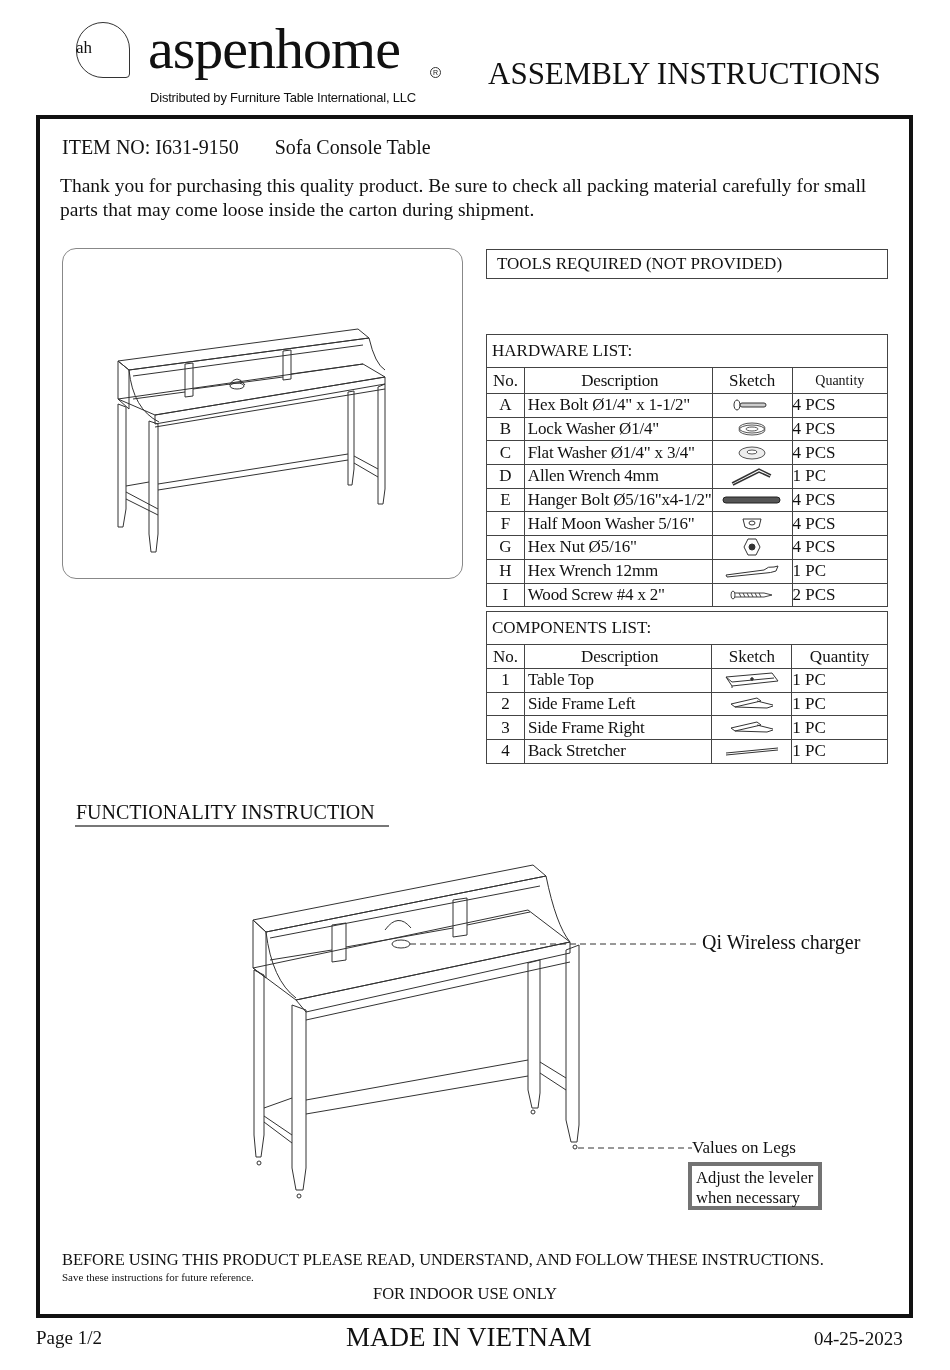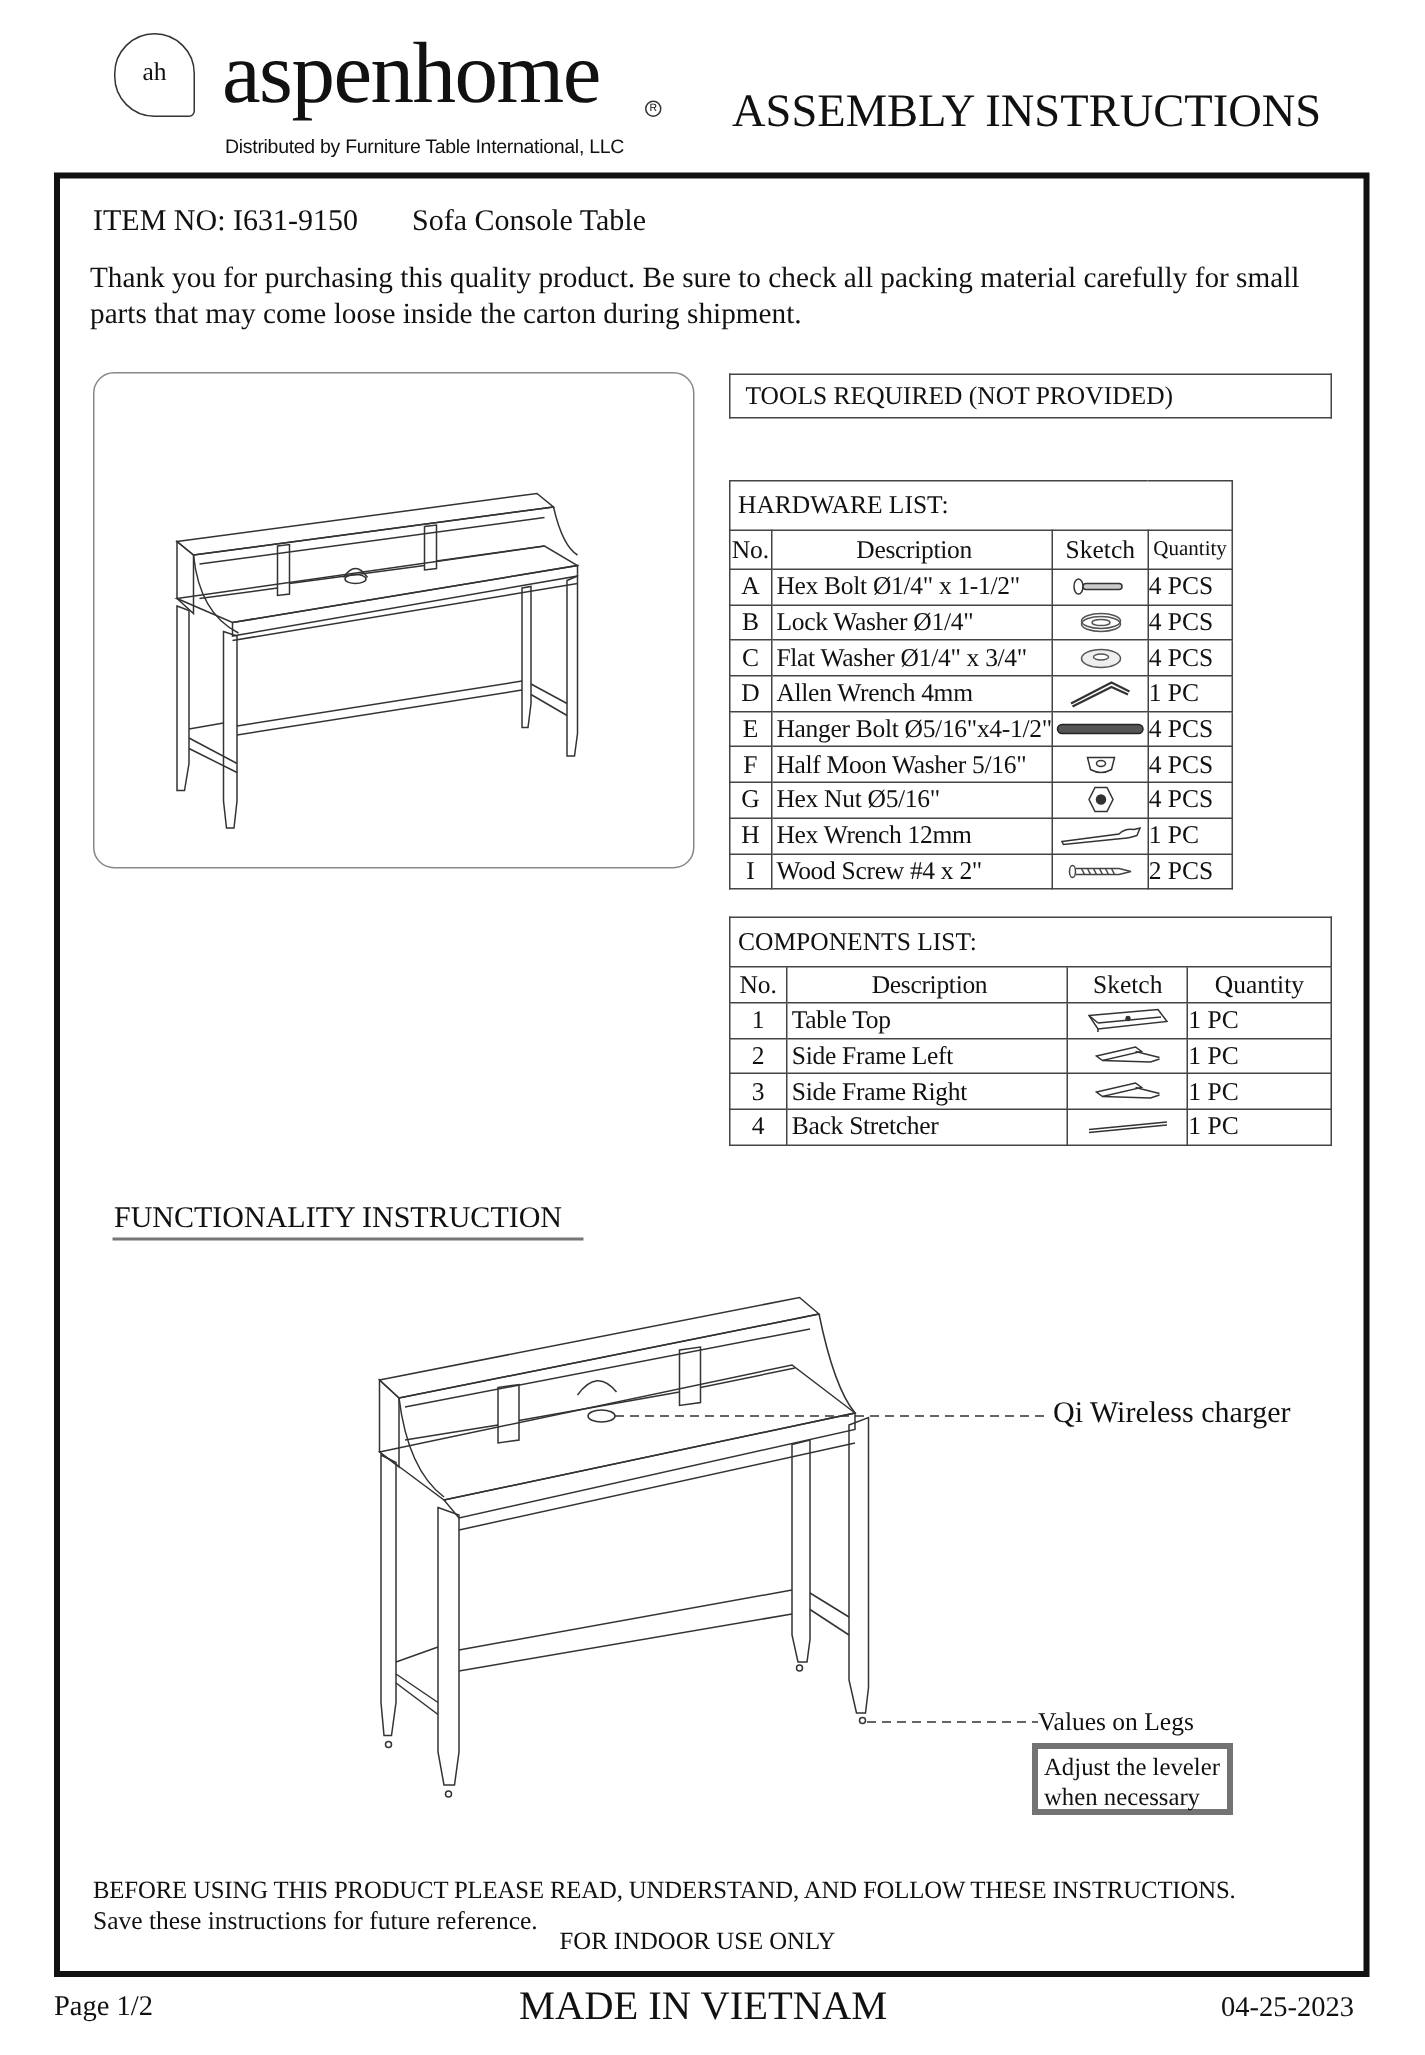--- a/index.html
+++ b/index.html
@@ -4,21 +4,21 @@
 <style>
   * { box-sizing: border-box; margin: 0; padding: 0; }
   html, body { width: 950px; height: 1370px; background: #ffffff; overflow: hidden; }
   body { position: relative; font-family: "Liberation Serif", "DejaVu Serif", serif; color: #111; }
 
   .abs { position: absolute; }
 
   
   .logo-badge { left: 76px; top: 22px; width: 54px; height: 56px; border: 1px solid #333;
     border-radius: 27px 27px 27px 4px; transform: scaleX(-1); }
-  .logo-badge-text { left: 76px; top: 38px; width: 54px; text-align: center; font-size: 17px; }
+  .logo-badge-text { left: 76px; top: 38px; width: 54px; font-size: 17px; }
   .brand { left: 148px; top: 18px; font-size: 58px; letter-spacing: -1px; line-height: 62px; }
   .reg { left: 430px; top: 67px; font-size: 10px; font-family: "Liberation Sans", sans-serif; border: 1px solid #333; border-radius: 50%; width: 11px; height: 11px; line-height: 10px; text-align: center; font-size: 7px; }
   .dist { left: 150px; top: 90px; font-family: "Liberation Sans", sans-serif; font-size: 13px; font-weight: normal; letter-spacing: -0.2px; }
   .title { left: 488px; top: 56px; font-size: 31px; letter-spacing: 0px; }
 
   
   .frame { left: 36px; top: 115px; width: 877px; height: 1203px; border: 4px solid #111; }
 
   .item-line { left: 62px; top: 136px; font-size: 20px; }
   .item-line span.name { margin-left: 36px; }
@@ -26,21 +26,21 @@
 
   
   .pic-box { left: 62px; top: 248px; width: 401px; height: 331px; border: 1px solid #888; border-radius: 14px; }
 
   
   table { border-collapse: collapse; font-size: 17px; }
   td, th { border: 1px solid #444; font-weight: normal; }
   .tools { left: 486px; top: 249px; width: 402px; }
   .tools td { height: 29px; padding-left: 10px; font-size: 17px; }
 
-  .hw { left: 486px; top: 320px; width: 336px; }
+  .hw { left: 486px; top: 334px; width: 402px; }
   .hw .cap { height: 33px; padding-left: 5px; text-align: left; font-size: 17px; }
   .hw .hdr td { height: 26px; text-align: center; }
   .hw tr.row td { height: 23.7px; }
   .col-no { width: 38px; text-align: center; }
   .col-desc { width: 188px; padding-left: 3px; white-space: nowrap; letter-spacing: -0.2px; }
   .col-sk { width: 80px; text-align: center; }
   .col-qty { width: 96px; text-align: left; }
   .qty-small { font-size: 14px; }
 
   .comp { left: 486px; top: 611px; width: 402px; }
@@ -52,21 +52,21 @@
 
   
   .func-title { left: 76px; top: 801px; font-size: 20px; }
   .func-underline { left: 75px; top: 825px; width: 314px; height: 2px; background: #777; }
 
   .qi-label { left: 702px; top: 931px; font-size: 20px; }
   .lev-label { left: 692px; top: 1138px; font-size: 17px; }
   .adjust-box { left: 688px; top: 1162px; width: 134px; height: 48px; border: 4px solid #737373; padding: 2px 4px; font-size: 16.5px; line-height: 20px; }
 
   .before { left: 62px; top: 1250px; font-size: 16.5px; letter-spacing: -0.1px; }
-  .save { left: 62px; top: 1271px; font-size: 17px; }
+  .save { left: 62px; top: 1271px; font-size: 11px; }
   .indoor { left: 373px; top: 1284px; font-size: 16.5px; }
 
   .page { left: 36px; top: 1327px; font-size: 19px; }
   .made { left: 346px; top: 1322px; font-size: 27px; text-align: right; }
   .date { left: 814px; top: 1328px; font-size: 19px; }
 </style>
 </head>
 <body>
 
 <div class="abs logo-badge"></div>

